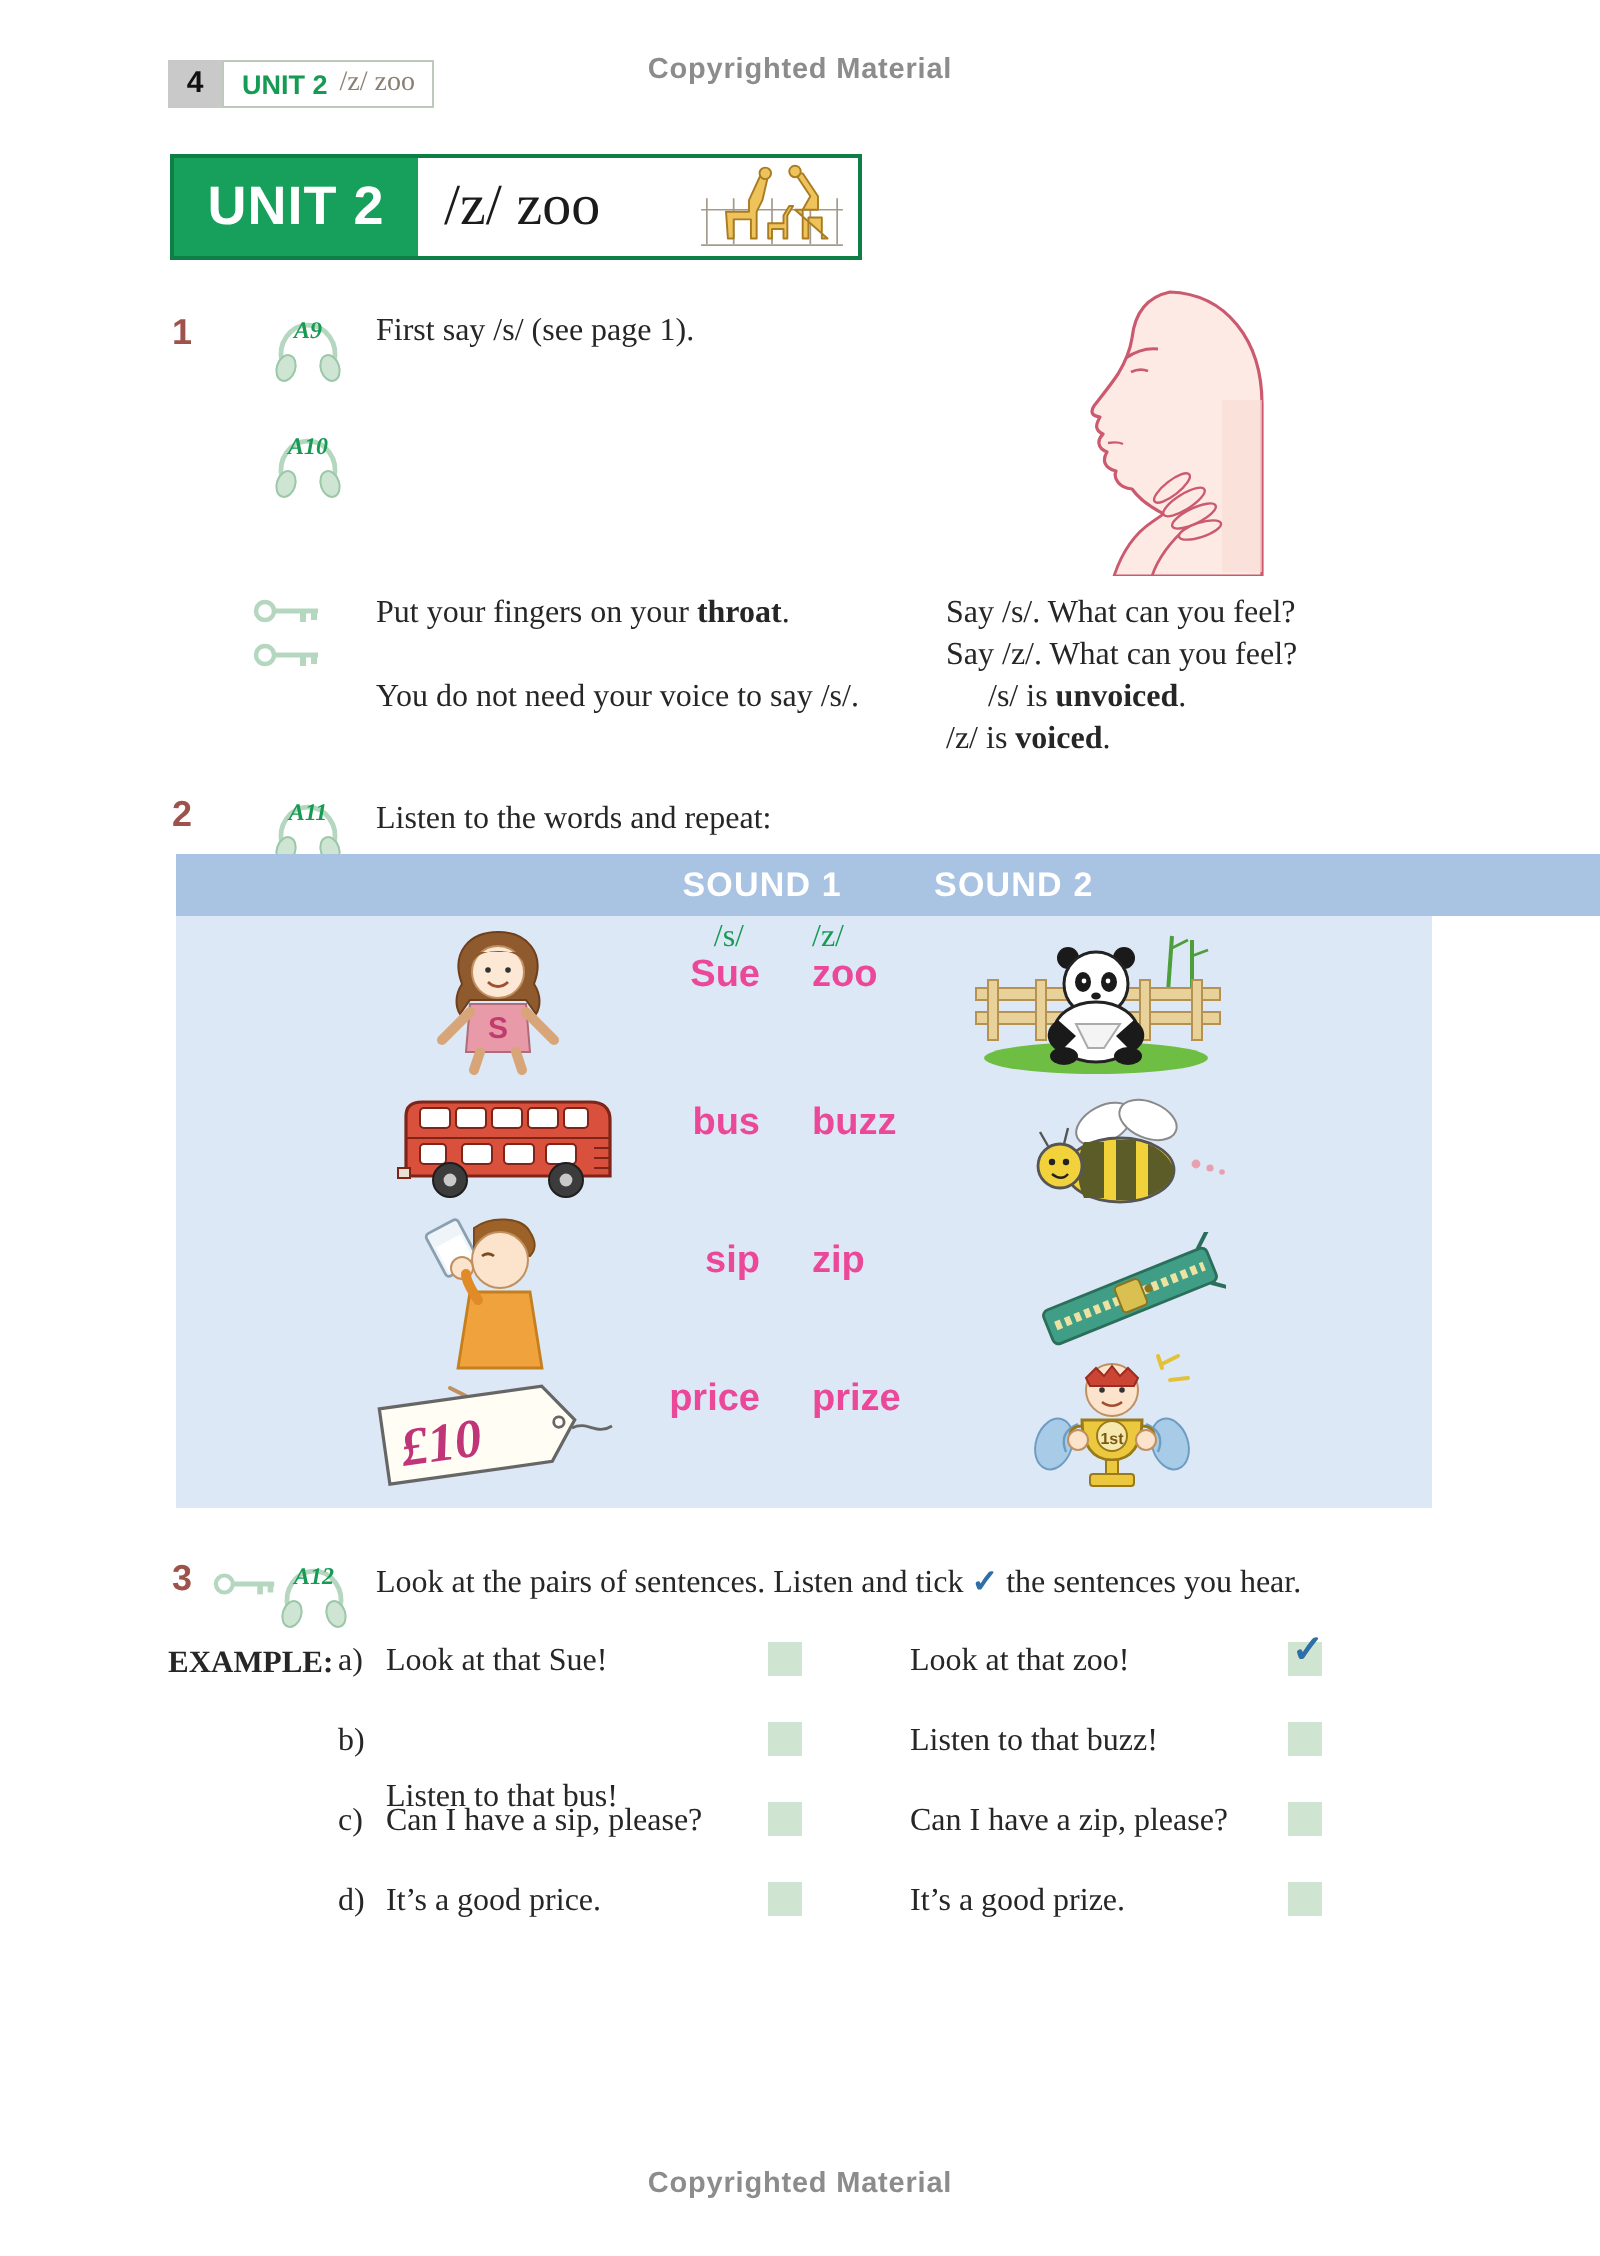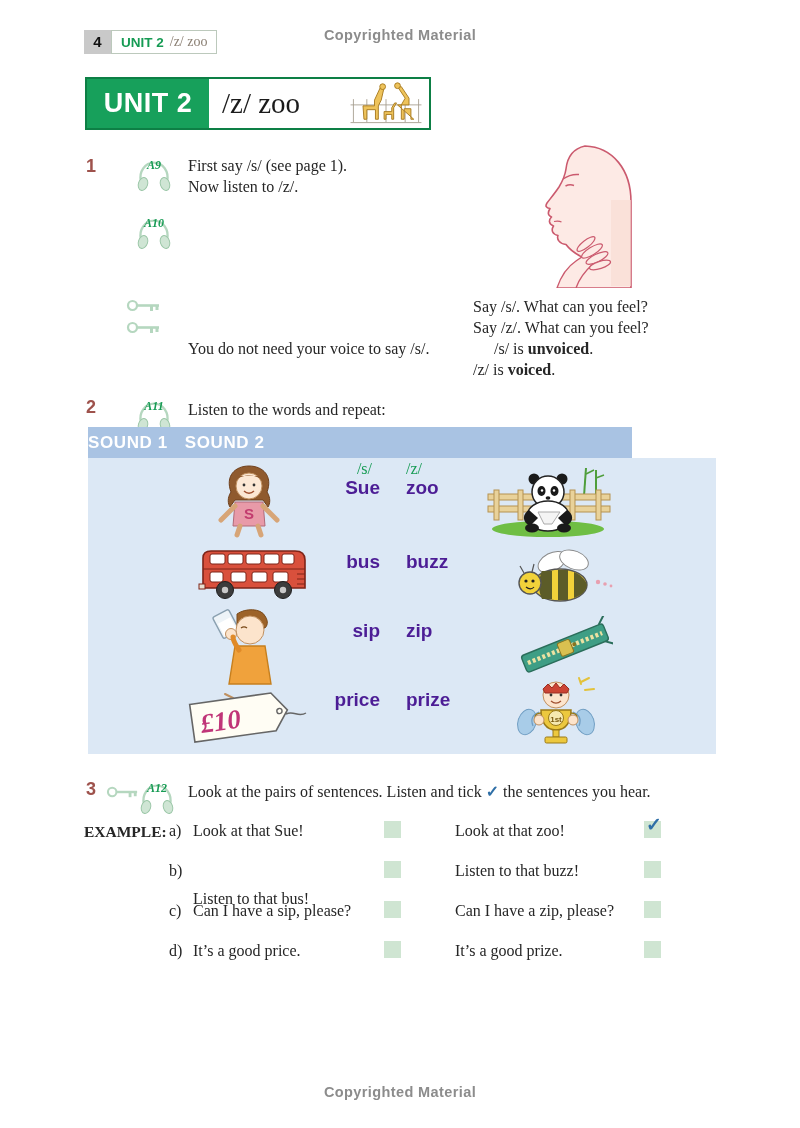--- a/index.html
+++ b/index.html
@@ -20,26 +20,26 @@
   .banner-green { width:122px; background:#17a05b; color:#fff; letter-spacing:.5px;
                   font:bold 27px "Liberation Sans", sans-serif;
                   display:flex; align-items:center; justify-content:center; }
   .banner-white { flex:1; display:flex; align-items:center; padding-left:13px;
                   font-size:29px; color:#1b1b1b; }
   .sec-num { font:bold 18px "Liberation Sans", sans-serif; color:#9e524c; }
   .audio-badge { width:36px; height:42px; }
   .audio-badge .lbl { position:absolute; top:5px; left:0; width:100%; text-align:center;
                       font:italic bold 12px "Liberation Serif", serif; color:#169b54; }
   .body-text { font-size:16px; line-height:21px; }
-  .tbl-header { left:88px; top:427px; width:544px; height:31px; background:#a9c3e3;
-                display:flex; align-items:center; gap:17px;
+  .tbl-header { left:88px; top:427px; width:712px; height:31px; background:#a9c3e3;
+                display:flex; align-items:center; justify-content:center; gap:46px;
                 font:bold 17px "Liberation Sans", sans-serif; color:#fff; letter-spacing:.6px; }
   .tbl-body { left:88px; top:458px; width:628px; height:296px; background:#dce8f5; }
   .phon { font-size:16px; color:#169b54; }
-  .word { font:bold 19px "Liberation Sans", sans-serif; color:#4c1d95; }
+  .word { font:bold 19px "Liberation Sans", sans-serif; color:#ec4899; }
   .col1 { width:130px; text-align:right; }
   .col2 { width:130px; text-align:left; }
   .cbx { width:17px; height:17px; background:#cfe5d2; }
   .tick { position:absolute; top:-8px; left:2px; font:bold 19px "Liberation Sans", sans-serif;
           color:#2f6fa7; }
   .tick-inline { color:#2f6fa7; font-weight:bold; font-family:"Liberation Sans", sans-serif; }
   .example-lbl { font-weight:bold; font-size:15.5px; }
   .s-text { font-size:16px; }
 </style>
 </head>
@@ -92,21 +92,20 @@
     <svg width="36" height="42" viewBox="0 0 36 42">
       <path d="M5 28 A 13.5 14.5 0 1 1 31 28" fill="none" stroke="#b5d7bf" stroke-width="2.4"></path>
       <ellipse cx="7" cy="31" rx="4.6" ry="6.6" transform="rotate(18 7 31)" fill="#cfe5d4" stroke="#9cc7a8"></ellipse>
       <ellipse cx="29" cy="31" rx="4.6" ry="6.6" transform="rotate(-18 29 31)" fill="#cfe5d4" stroke="#9cc7a8"></ellipse>
     </svg>
     <span class="lbl">A10</span>
   </div>
 
   <div class="abs body-text" style="left:188px;top:155px">
     <div>First say /s/ (see page 1).</div>
-    <div>Now listen to /z/.</div>
   </div>
 
   <svg class="abs" style="left:523px;top:140px" width="132" height="148" viewBox="0 0 132 148">
     <path d="M62 6 C 48 9 44 20 43 29 C 42 36 39 42 36 47 C 32 53 27 59 24 63 C 22 66 23 68 27 68.5 C 25 72 24 75 28.5 77 C 25.5 80 25.5 84 30.5 86 C 28 90 29 94 35 95.5 C 33.5 99 36.5 104 43 104.5 C 47 110 53 114 59 117 L 59 131 C 57 137 54 143 51 148 L 108 148 L 108 62 C 108 30 90 7 62 6 Z" fill="#fdeae5" stroke="#cb5a6e" stroke-width="1.6" stroke-linejoin="round"></path>
     <rect x="88" y="60" width="20" height="86" fill="#f9dbd3" opacity="0.65"></rect>
     <path d="M40 39 C 45 35.5 51 34 56 34.5" fill="none" stroke="#cb5a6e" stroke-width="1.5"></path>
     <path d="M42.5 46 C 45.5 44.5 48.5 44.5 51 45.5" fill="none" stroke="#cb5a6e" stroke-width="1.4"></path>
     <path d="M31 81.5 C 34 81 36.5 81 38.5 82" fill="none" stroke="#cb5a6e" stroke-width="1.2"></path>
     <path d="M34 148 C 38 136 44 127 53 121 L 66 112 L 71 123 C 62 131 56 139 53 148 Z" fill="#fdeae5" stroke="#cb5a6e" stroke-width="1.4" stroke-linejoin="round"></path>
     <g fill="#fdeae5" stroke="#cb5a6e" stroke-width="1.2">
@@ -123,20 +122,21 @@
     <rect x="24" y="8.5" width="3" height="5.5" fill="#b5d7bf"></rect>
     <rect x="29.5" y="8.5" width="3" height="4.5" fill="#b5d7bf"></rect>
   </svg>
   <svg class="abs" style="left:126px;top:319px" width="36" height="17" viewBox="0 0 36 17">
     <circle cx="6.5" cy="8.5" r="4.5" fill="none" stroke="#b5d7bf" stroke-width="2.2"></circle>
     <line x1="11" y1="8.5" x2="33" y2="8.5" stroke="#b5d7bf" stroke-width="2.6"></line>
     <rect x="24" y="8.5" width="3" height="5.5" fill="#b5d7bf"></rect>
     <rect x="29.5" y="8.5" width="3" height="4.5" fill="#b5d7bf"></rect>
   </svg>
 
+  <div class="abs body-text" style="left:188px;top:296px"><span>Put your fingers on your </span><b>throat</b><span>.</span></div>
   <div class="abs body-text" style="left:188px;top:338px">You do not need your voice to say /s/.</div>
 
   <div class="abs body-text" style="left:473px;top:296px">Say /s/. What can you feel?</div>
   <div class="abs body-text" style="left:473px;top:317px">Say /z/. What can you feel?</div>
   <div class="abs body-text" style="left:494px;top:338px"><span>/s/ is </span><b>unvoiced</b><span>.</span></div>
   <div class="abs body-text" style="left:473px;top:359px"><span>/z/ is </span><b>voiced</b><span>.</span></div>
 
   <div class="abs sec-num" style="left:86px;top:397px">2</div>
   <div class="abs audio-badge" style="left:136px;top:394px">
     <svg width="36" height="42" viewBox="0 0 36 42">

